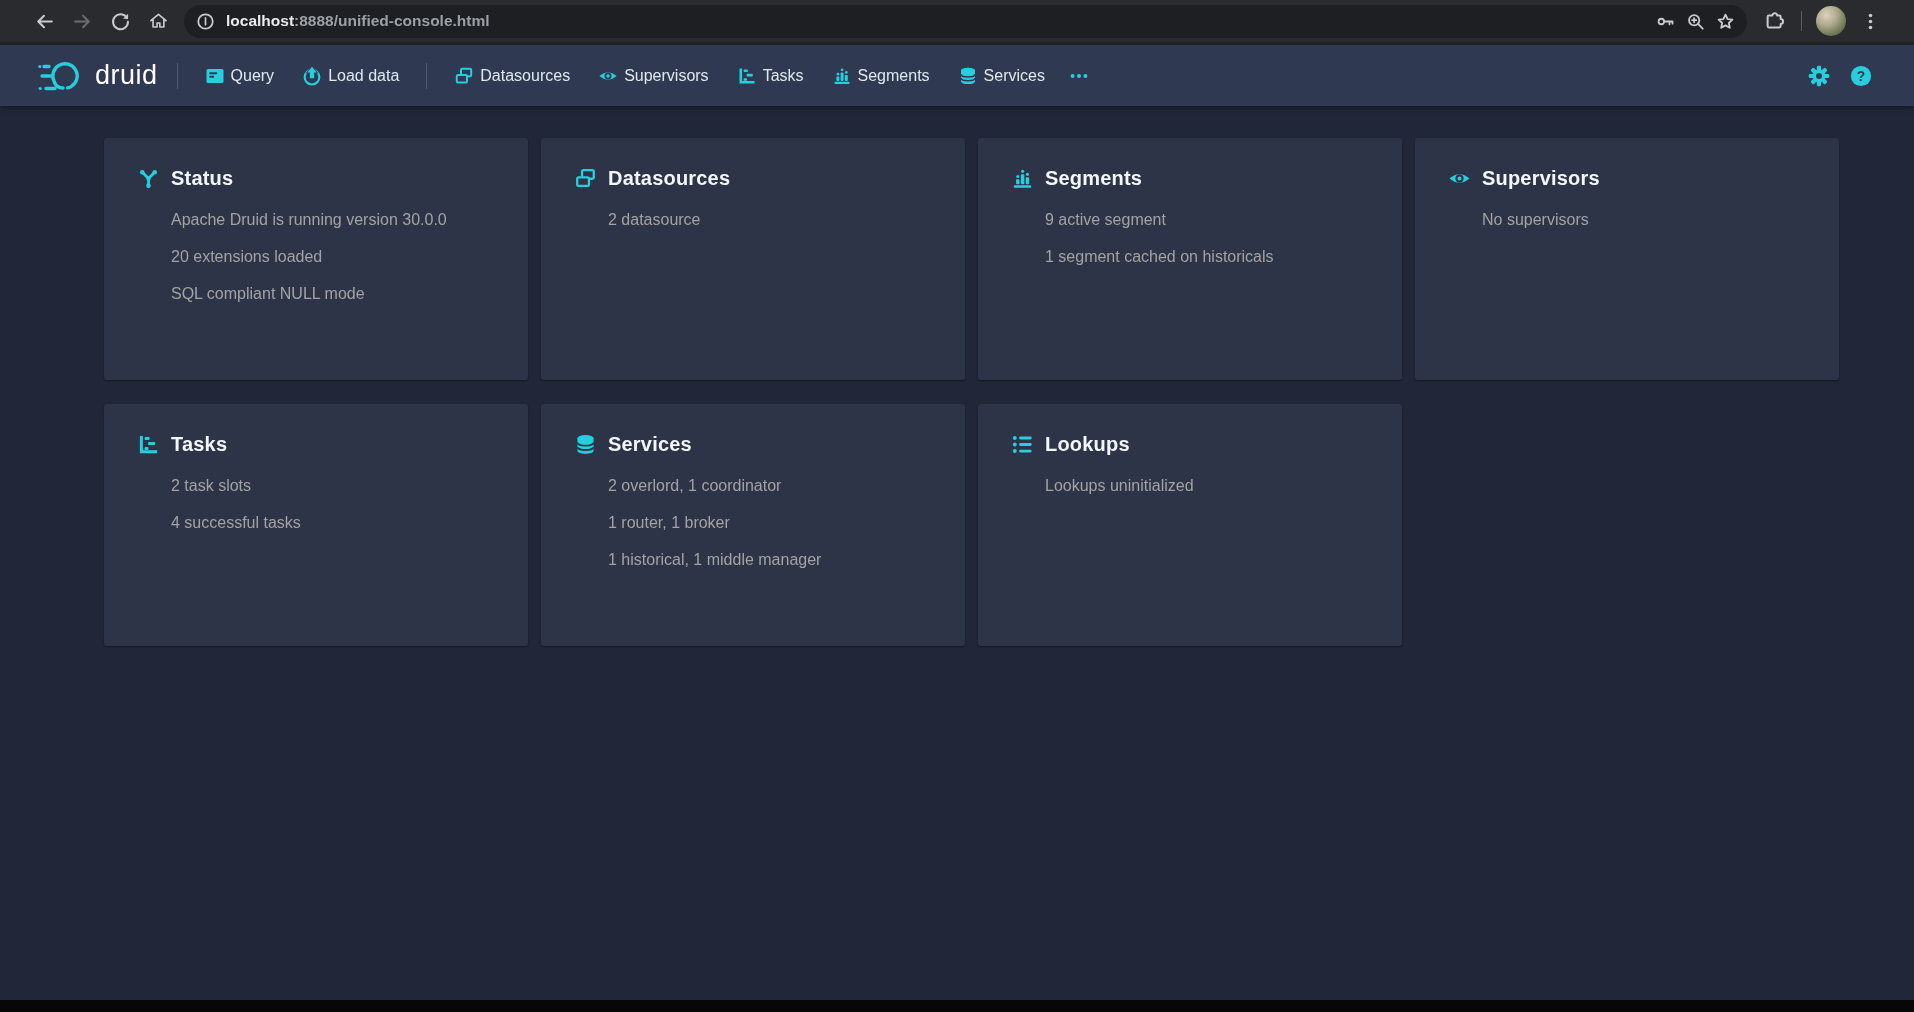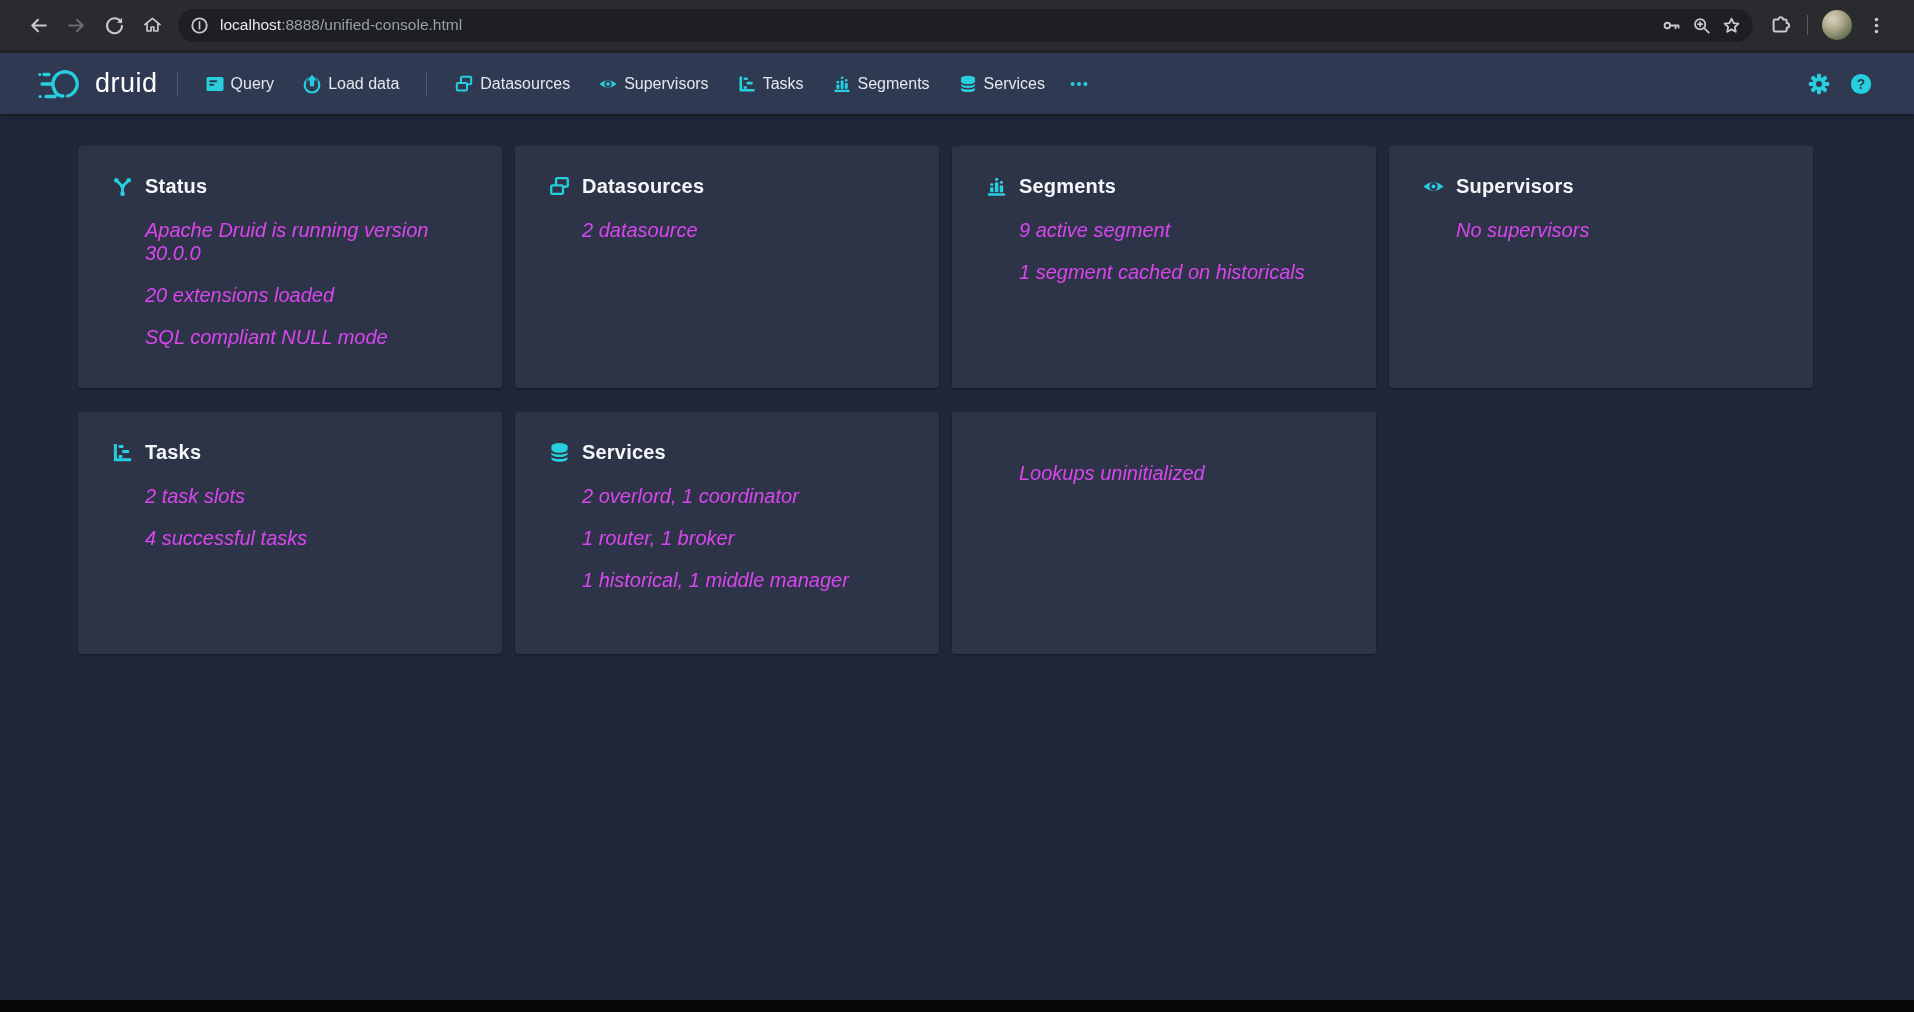--- a/index.html
+++ b/index.html
@@ -1,21 +1,21 @@
 <!DOCTYPE html>
 <html><head>
 <meta charset="utf-8">
 <style>
   * { margin:0; padding:0; box-sizing:border-box; }
   html,body { width:1914px; height:1012px; overflow:hidden; }
   body { font-family:"Liberation Sans", sans-serif; background:#212738; position:relative; }
 
   
-  .browser-bar { height:53px; background:#2a2b2e; border-bottom:3px solid #232428;
-                 display:flex; align-items:center; padding:0 20px; gap:2px; }
+  .browser-bar { height:45px; background:#2a2b2e; border-bottom:3px solid #232428;
+                 display:flex; align-items:center; padding:0 26px; gap:2px;font-weight:bold; }
   .chrome-btn { width:36px; height:36px; border-radius:50%; display:flex; align-items:center;
                 justify-content:center; flex:0 0 auto; }
   .chrome-btn svg { width:21px; height:21px; }
   .ic-stroke { stroke:#c8cacd; stroke-width:1.9; fill:none; stroke-linecap:round; stroke-linejoin:round; }
   .ic-stroke.disabled { stroke:#696c70; }
   .url-pill { flex:1; height:33px; background:#1e1f22; border-radius:17px; margin:0 6px;
               display:flex; align-items:center; padding:0 7px 0 6px; }
   .pill-ic { width:30px; height:30px; border-radius:50%; display:flex; align-items:center; justify-content:center; flex:0 0 auto; }
   .pill-ic svg { width:19px; height:19px; }
   .url-text { flex:1; font-size:15.5px; margin-left:6px; white-space:nowrap; overflow:hidden; }
@@ -34,28 +34,28 @@
   .nav-item { display:flex; align-items:center; gap:6px; padding:9px 12px; margin:0 2px;
               border-radius:3px; color:#e3e8ee; font-size:16px; cursor:pointer; white-space:nowrap; }
   .cyan { color:#27cede; }
   .nav-item svg, .more-btn svg { width:20px; height:20px; display:block; }
   .more-btn { padding:9px 10px; border-radius:3px; cursor:pointer; display:flex; align-items:center; }
   .nav-right { margin-left:auto; display:flex; align-items:center; gap:20px; padding-right:10px; }
   .nav-right .icon-btn { cursor:pointer; display:flex; align-items:center; }
   .nav-right svg { width:22px; height:22px; display:block; }
 
   
-  .content { padding:32px 0 0 78px; --icon-bg:#2e3447; }
+  .content { padding:32px 0 0 104px; --icon-bg:#2e3447; }
   .grid { display:grid; grid-template-columns:repeat(4, 424px); gap:24px 13px; }
   .card { height:242px; background:#2e3447; border-radius:3px; padding:29px 26px 0 33px;
           box-shadow:0 1px 2px rgba(0,0,0,.4); cursor:pointer; }
   .card-header { display:flex; align-items:center; gap:11px; }
   .card-header svg { width:23px; height:23px; display:block; }
   .card-title { font-size:20px; font-weight:700; color:#f4f7fa; letter-spacing:.2px; }
-  .card-line { margin:19px 0 0 34px; font-size:20px; color:#d946ef;font-style:italic; }
+  .card-line { margin:19px 0 0 34px; font-size:16px; color:#a3a3a3; }
   .card-line:first-of-type { margin-top:21px; }
 
   .bottom-strip { position:absolute; left:0; bottom:0; width:100%; height:12px; background:#070707; }
 </style>
 </head>
 <body>
 
 <div class="browser-bar">
   <div class="chrome-btn">
     <svg viewBox="0 0 20 20">
@@ -351,19 +351,32 @@
           </svg>
         </span>
         <span class="card-title">Services</span>
       </div>
       <p class="card-line">2 overlord, 1 coordinator</p>
       <p class="card-line">1 router, 1 broker</p>
       <p class="card-line">1 historical, 1 middle manager</p>
     </div>
 
     <div class="card">
+      <div class="card-header">
+        <span class="cyan">
+          <svg viewBox="0 0 20 20" fill="currentColor">
+            <circle cx="3.3" cy="4.3" r="1.7"></circle>
+              <rect x="7" y="3.1" width="11" height="2.5" rx="1.25"></rect>
+            <circle cx="3.3" cy="10" r="1.7"></circle>
+              <rect x="7" y="8.8" width="11" height="2.5" rx="1.25"></rect>
+            <circle cx="3.3" cy="15.7" r="1.7"></circle>
+              <rect x="7" y="14.5" width="11" height="2.5" rx="1.25"></rect>
+          </svg>
+        </span>
+        <span class="card-title">Lookups</span>
+      </div>
       <p class="card-line">Lookups uninitialized</p>
     </div>
 
   </div>
 </div>
 
 <div class="bottom-strip"></div>
 
 </body></html>

